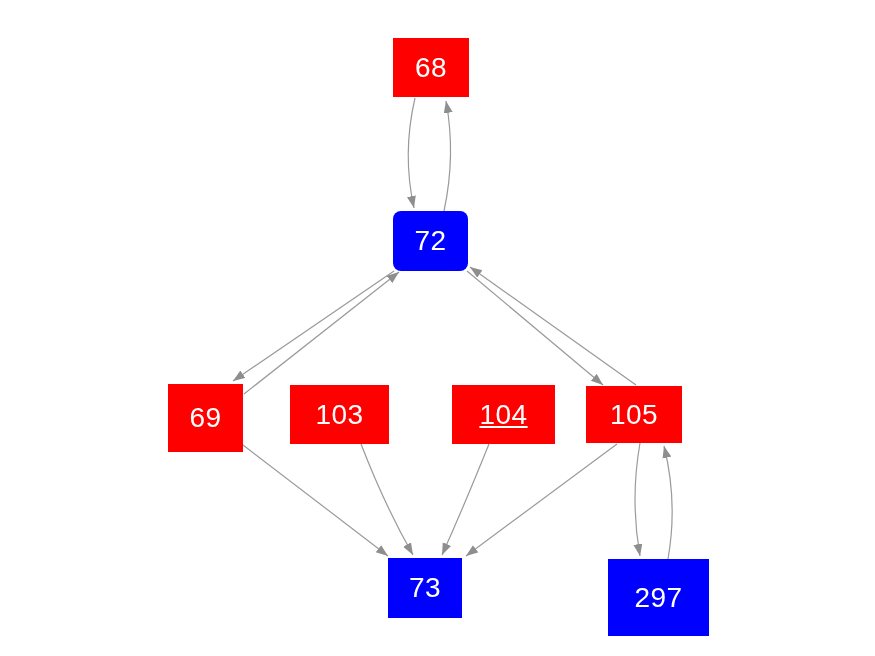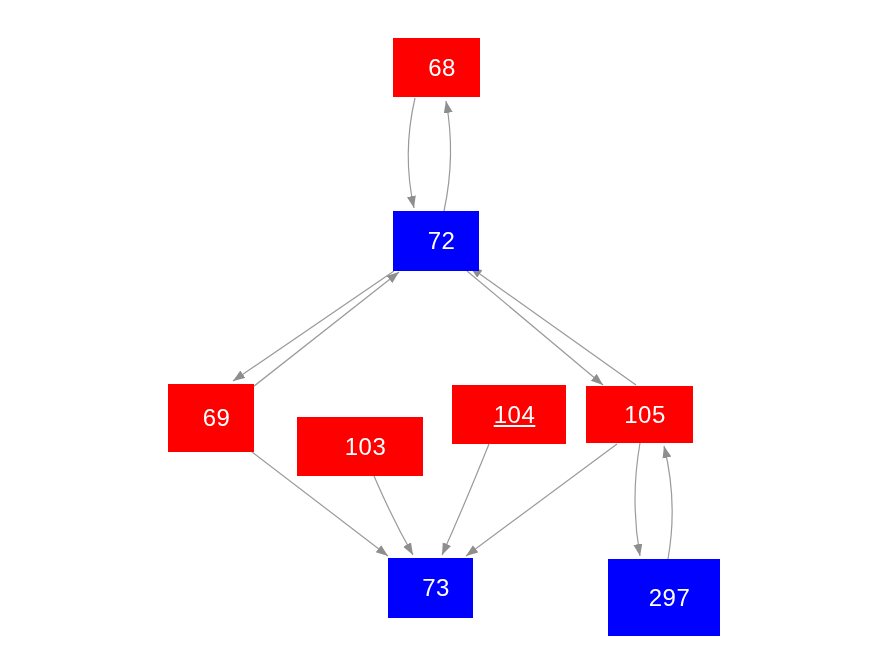--- a/index.html
+++ b/index.html
@@ -34,25 +34,24 @@
     top: 0;
     width: 875px;
     height: 656px;
   }
   .node {
     position: absolute;
     display: flex;
     align-items: center;
     justify-content: center;
     color: var(--label-color, #ffffff);
-    font-size: 24px;
+    font-size: 28px;
     line-height: 1;
     letter-spacing: 0.5px;
     user-select: none;
-    padding-left: 11px;
   }
   .node.red  { background: var(--red-node, #ff0000); }
   .node.blue { background: var(--blue-node, #0000ff); }
 </style>
 </head>
 <body>
 
 <div class="stage">
   <svg class="edges-layer" width="875" height="656" viewBox="0 0 875 656" xmlns="http://www.w3.org/2000/svg">
     <defs>
@@ -70,21 +69,21 @@
         <path d="M243,445 L388,556" class="edge" marker-end="url(#arrow)"></path>
         <path d="M361,444 Q385,506 413,555" class="edge" marker-end="url(#arrow)"></path>
         <path d="M489,444 Q464,506 442,555" class="edge" marker-end="url(#arrow)"></path>
         <path d="M617,444 L466,556" class="edge" marker-end="url(#arrow)"></path>
         <path d="M640,443 Q630,500 640,556" class="edge" marker-end="url(#arrow)"></path>
         <path d="M668,559 Q678,502 664,446" class="edge" marker-end="url(#arrow)"></path>
       </g>
   </svg>
   <div class="nodes-layer">
       <div class="node red" style="left: 393px; top: 38px; width: 76px; height: 59px;">68</div>
-      <div class="node blue" style="left: 393px; top: 211px; width: 75px; height: 60px;">72</div>
+      <div class="node blue" style="left: 393px; top: 211px; width: 75px; height: 60px; border-radius: 8px;">72</div>
       <div class="node red" style="left: 168px; top: 384px; width: 75px; height: 68px;">69</div>
-      <div class="node red" style="left: 297px; top: 385px; width: 115px; height: 59px; margin-top: 32px;">103</div>
+      <div class="node red" style="left: 290px; top: 385px; width: 99px; height: 59px;">103</div>
       <div class="node red" style="left: 452px; top: 385px; width: 103px; height: 59px; text-decoration: underline;">104</div>
       <div class="node red" style="left: 586px; top: 386px; width: 96px; height: 57px; text-align: center;">105</div>
       <div class="node blue" style="left: 388px; top: 558px; width: 74px; height: 60px;">73</div>
       <div class="node blue" style="left: 608px; top: 559px; width: 101px; height: 77px;">297</div>
     </div>
 </div>
 
 </body></html>

